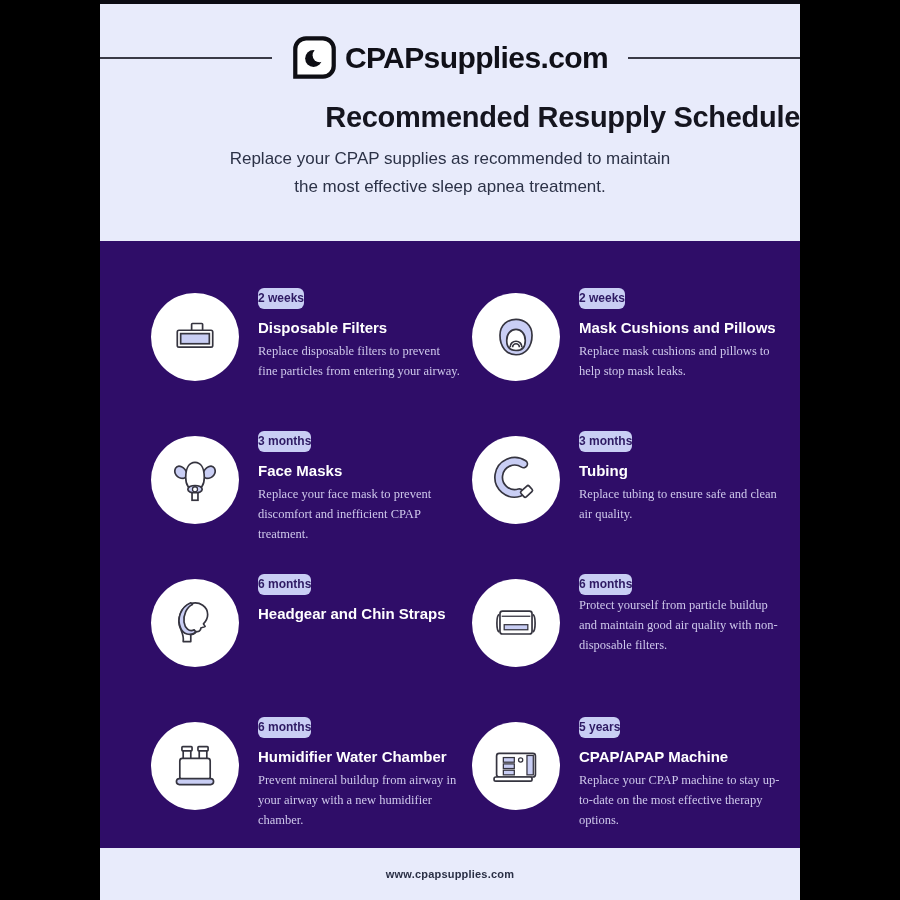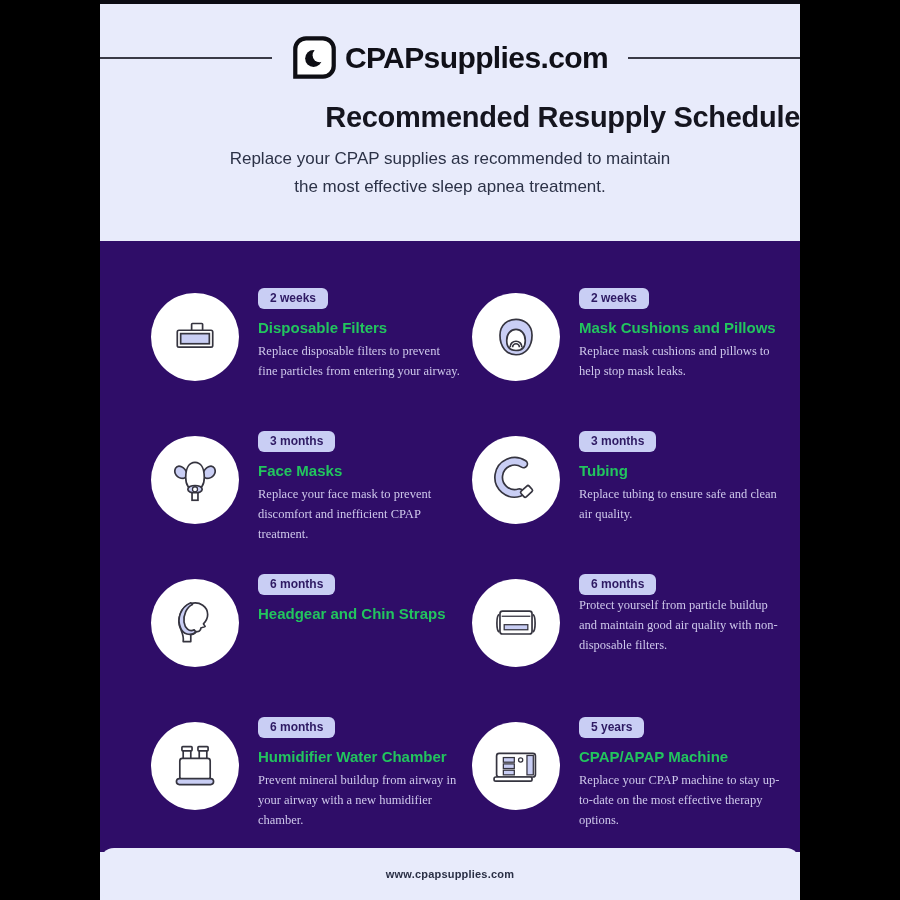--- a/index.html
+++ b/index.html
@@ -51,30 +51,30 @@
     width:88px; height:88px; border-radius:50%;
     background:#ffffff; flex:none; margin-top:5px;
     display:flex; align-items:center; justify-content:center;
   }
   .icon-circle svg { width:54px; height:54px; display:block; }
   .item-body { margin-left:19px; width:202px; }
   .badge {
     display:inline-block;
     background:#C9CEF4; color:#2E1A63;
     font-size:12px; font-weight:700;
-    padding:3px 12px 4px; border-radius:6px;text-align:center;
-  }
-  .item-title { color:#22c55e; font-size:15px; font-weight:700; margin:10px 0 5px; }
+    padding:3px 0 4px; border-radius:6px;text-align:center;
+  }
+  .item-title { color:#ffffff; font-size:15px; font-weight:700; margin:10px 0 5px; }
   .item-desc { color:#CEC8EB; font-size:12.5px; line-height:20px;font-family:Liberation Serif, serif; }
   
   .footer {
     position:absolute; left:0; bottom:0;
     width:700px; height:52px;
     background:#E8EBFB;
-    display:flex; align-items:flex-start; justify-content:center;border-radius:14px;
+    display:flex; align-items:flex-start; justify-content:center;
   }
   .footer-url {
     margin-top:20px;
     font-size:11px; font-weight:700; color:#2A2F45; letter-spacing:0.2px;
     text-decoration:none;
   }
 </style>
 </head>
 <body>
 

